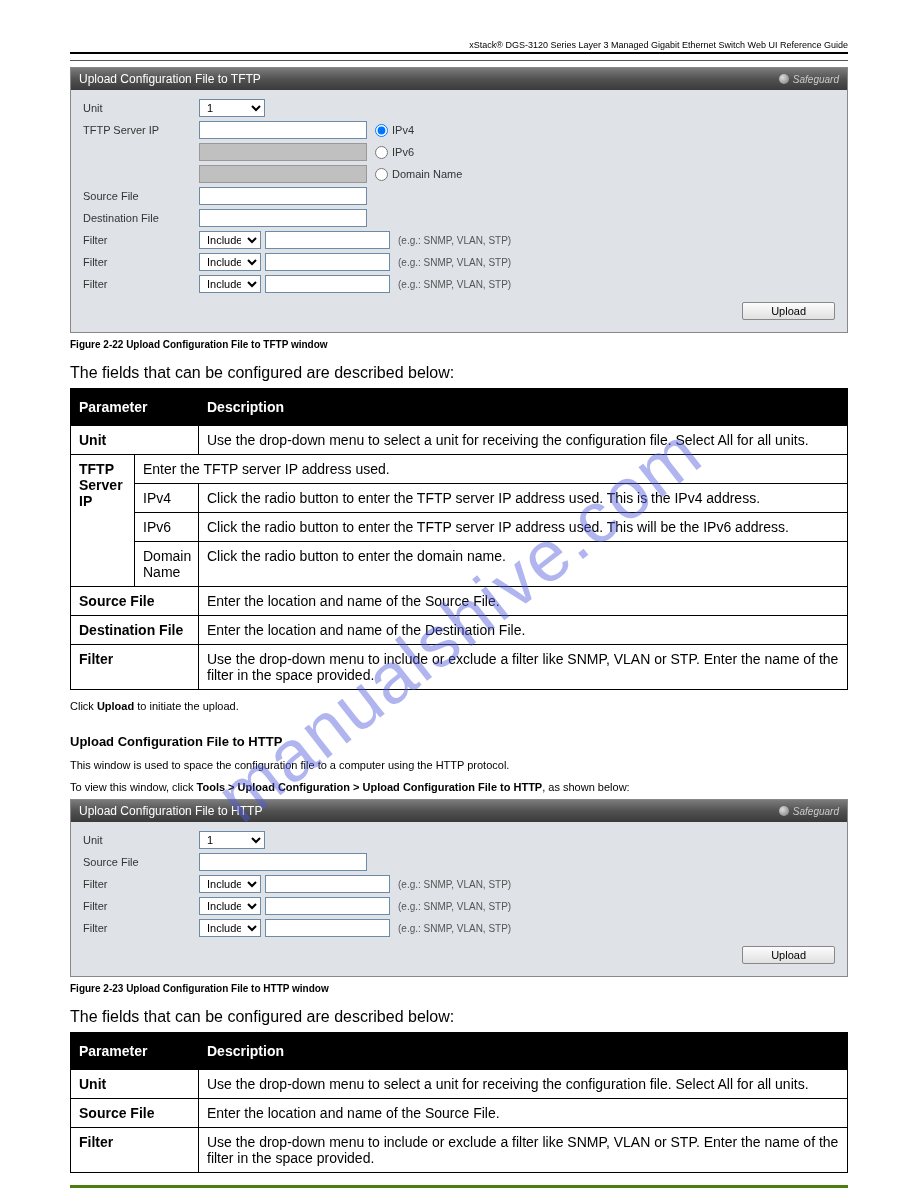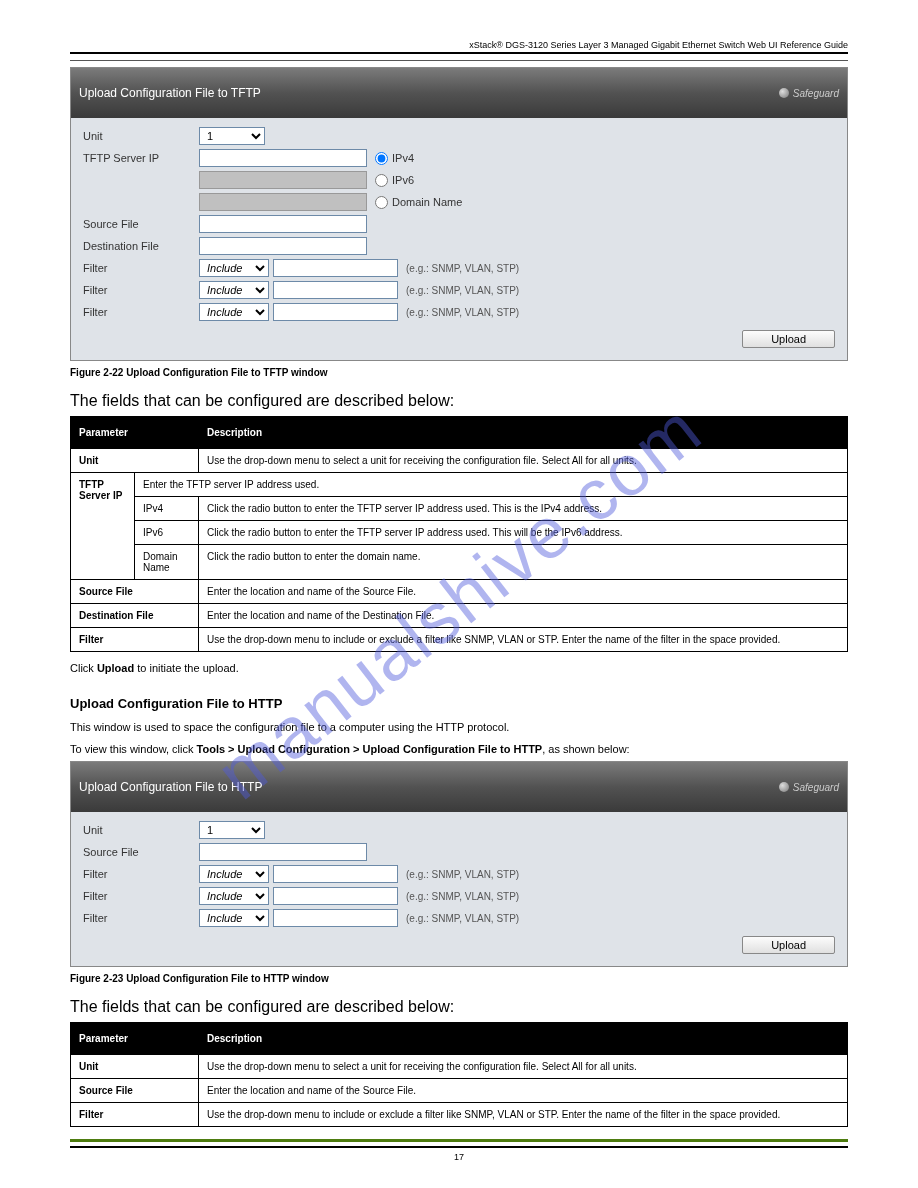--- a/index.html
+++ b/index.html
@@ -2,42 +2,42 @@
 <html><head>
 <meta charset="utf-8">
 <style>
   * { box-sizing: border-box; margin: 0; padding: 0; }
   body { font-family: Arial, sans-serif; font-size: 10px; color: #000; background: #fff; width: 918px; margin: 0 auto; position: relative; }
   .page { padding: 40px 70px; position: relative; }
   .page-header { font-size: 9px; text-align: right; margin-bottom: 6px; border-bottom: 2px solid #000; padding-bottom: 2px; }
   .content-border { border-top: 1px solid #555; }
 
   .panel { border: 1px solid #888; margin: 6px 0; background: #dfe3e8; }
-  .panel-hdr { background: linear-gradient(#7b7b7b, #525252 50%, #3a3a3a); color: #fff; padding: 18px 8px; font-size: 12px; display: flex; justify-content: space-between; align-items: center; }
+  .panel-hdr { background: linear-gradient(#7b7b7b, #525252 50%, #3a3a3a); color: #fff; padding: 4px 8px; font-size: 12px; display: flex; justify-content: space-between; align-items: center; }
   .safeguard { display: flex; align-items: center; gap: 4px; color: #ccc; font-size: 10px; font-style: italic; }
   .safeguard-ico { width: 10px; height: 10px; border-radius: 50%; background: radial-gradient(circle at 35% 35%, #ddd, #777); }
   .panel-body { padding: 8px 12px 12px; font-size: 11px; color: #333; }
   .fr { display: flex; align-items: center; margin-bottom: 2px; min-height: 20px; }
   .lbl { width: 116px; flex-shrink: 0; }
   .sel, .inp { border: 1px solid #6d8aa8; background: #fff; padding: 1px 3px; font-size: 11px; height: 18px; }
   .inp { width: 168px; }
   .sel { width: 66px; }
   .inp-md { width: 125px; }
-  .sel-sm { width: 70px; font-style: italic; }
+  .sel-sm { width: 62px; }
   .disabled { background: #c0c0c0; border-color: #999; }
   .radio-g { display: flex; align-items: center; gap: 4px; margin-left: 8px; }
   .radio-g input[type=radio] { margin: 0; }
   .hint { margin-left: 8px; color: #555; font-size: 10px; }
   .btn-row { display: flex; justify-content: flex-end; padding-top: 6px; }
   .btn { background: linear-gradient(#fcfcfc, #e0e0e0); border: 1px solid #888; border-radius: 2px; padding: 2px 28px; font-size: 11px; cursor: pointer; }
 
   .fig-cap { font-size: 10px; margin: 6px 0 14px; }
   .desc { font-size: 16px; margin: 10px 0 6px; }
 
-  .ptable { width: 100%; border-collapse: collapse; border: 1px solid #000; font-size: 10px; table-layout: fixed; }
+  .ptable { width: 100%; border-collapse: collapse; border: 1px solid #000; font-size: 14px; table-layout: fixed; }
   .ptable th { background: #000; color: #fff; text-align: left; padding: 10px 8px; border: 1px solid #000; font-weight: bold; }
   .ptable td { border: 1px solid #000; padding: 6px 8px; vertical-align: top; }
   .phead { font-weight: bold; }
   .pcol1 { width: 128px; }
   .pcol2 { width: 130px; }
 
   .para { font-size: 11px; margin: 10px 0 4px; }
   .section-h { font-size: 13px; font-weight: bold; margin: 22px 0 6px; }
 
   .page-footer { font-size: 9px; text-align: center; margin-top: 12px; border-top: 3px solid #4d7c0f; padding-top: 4px; }

